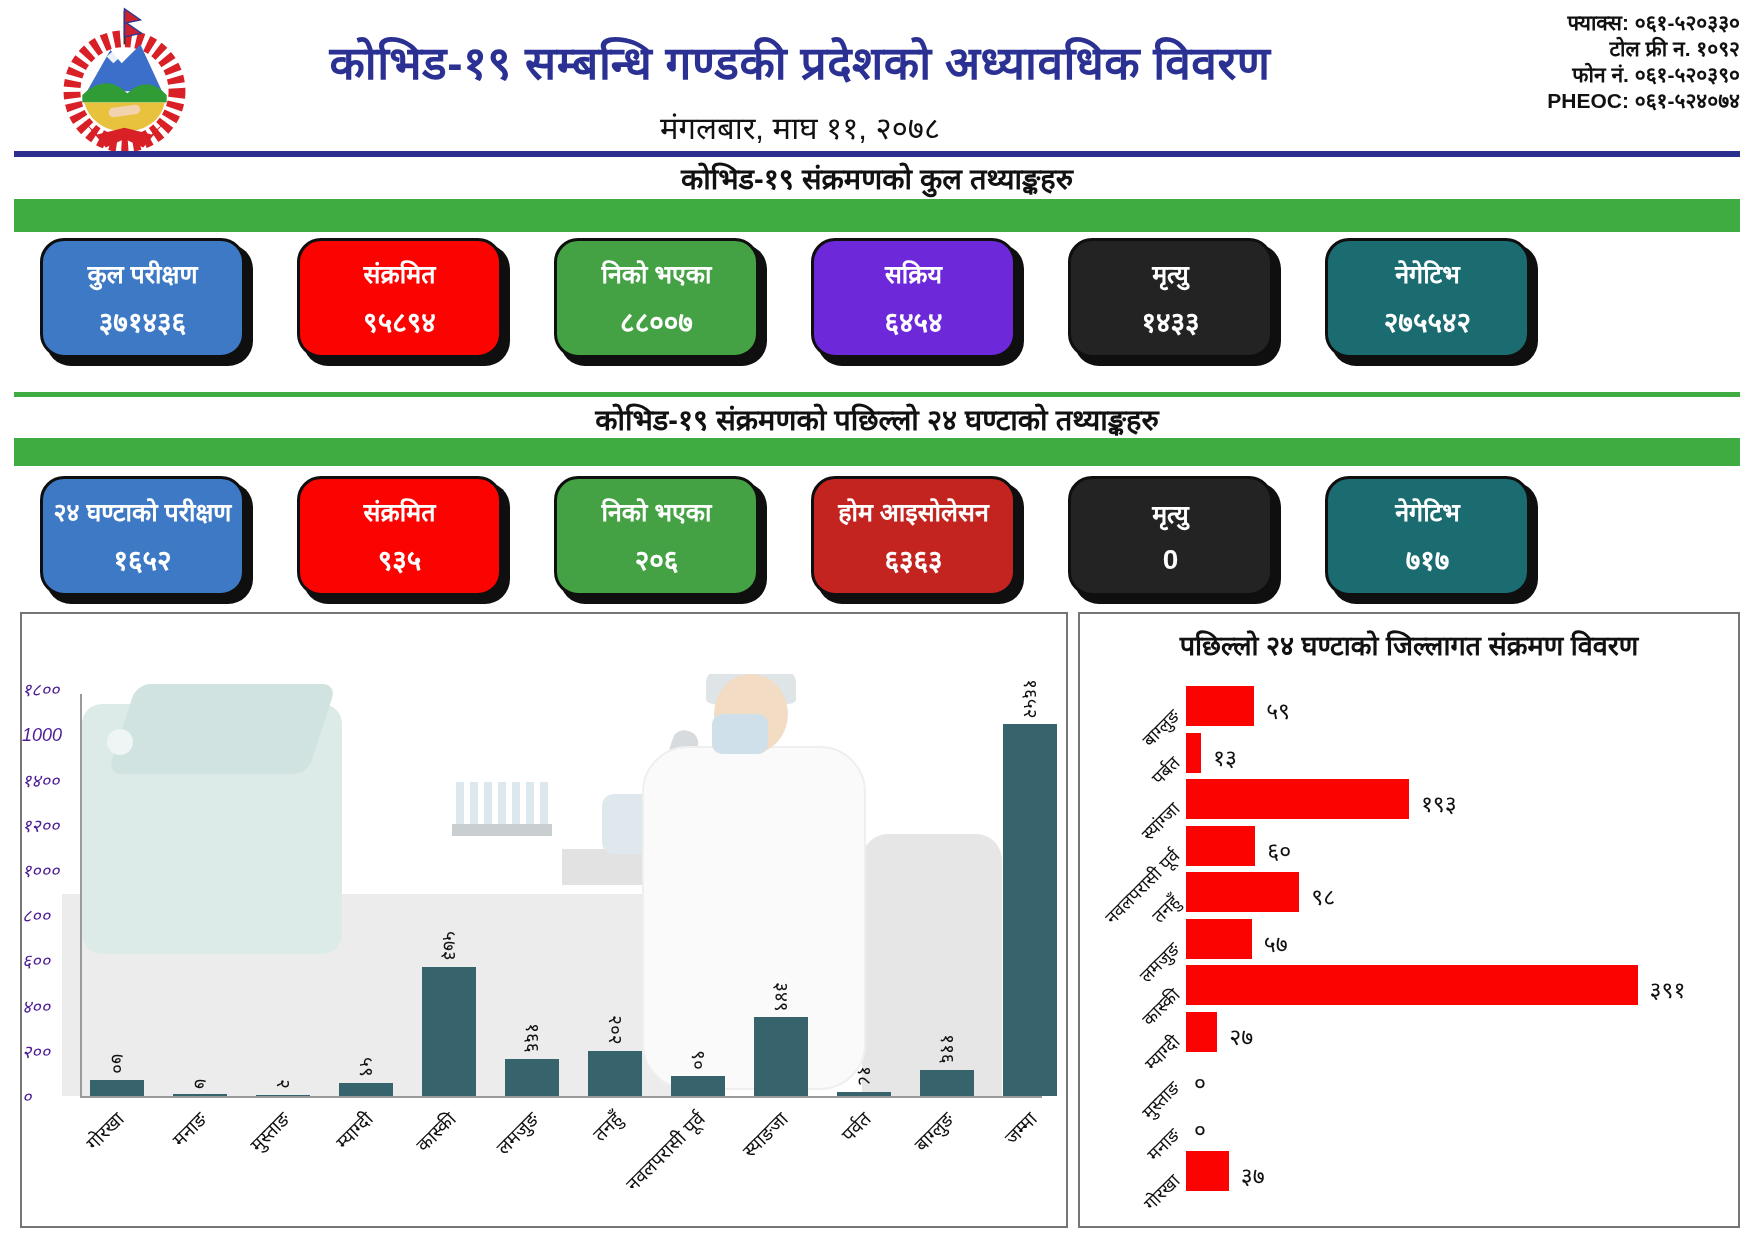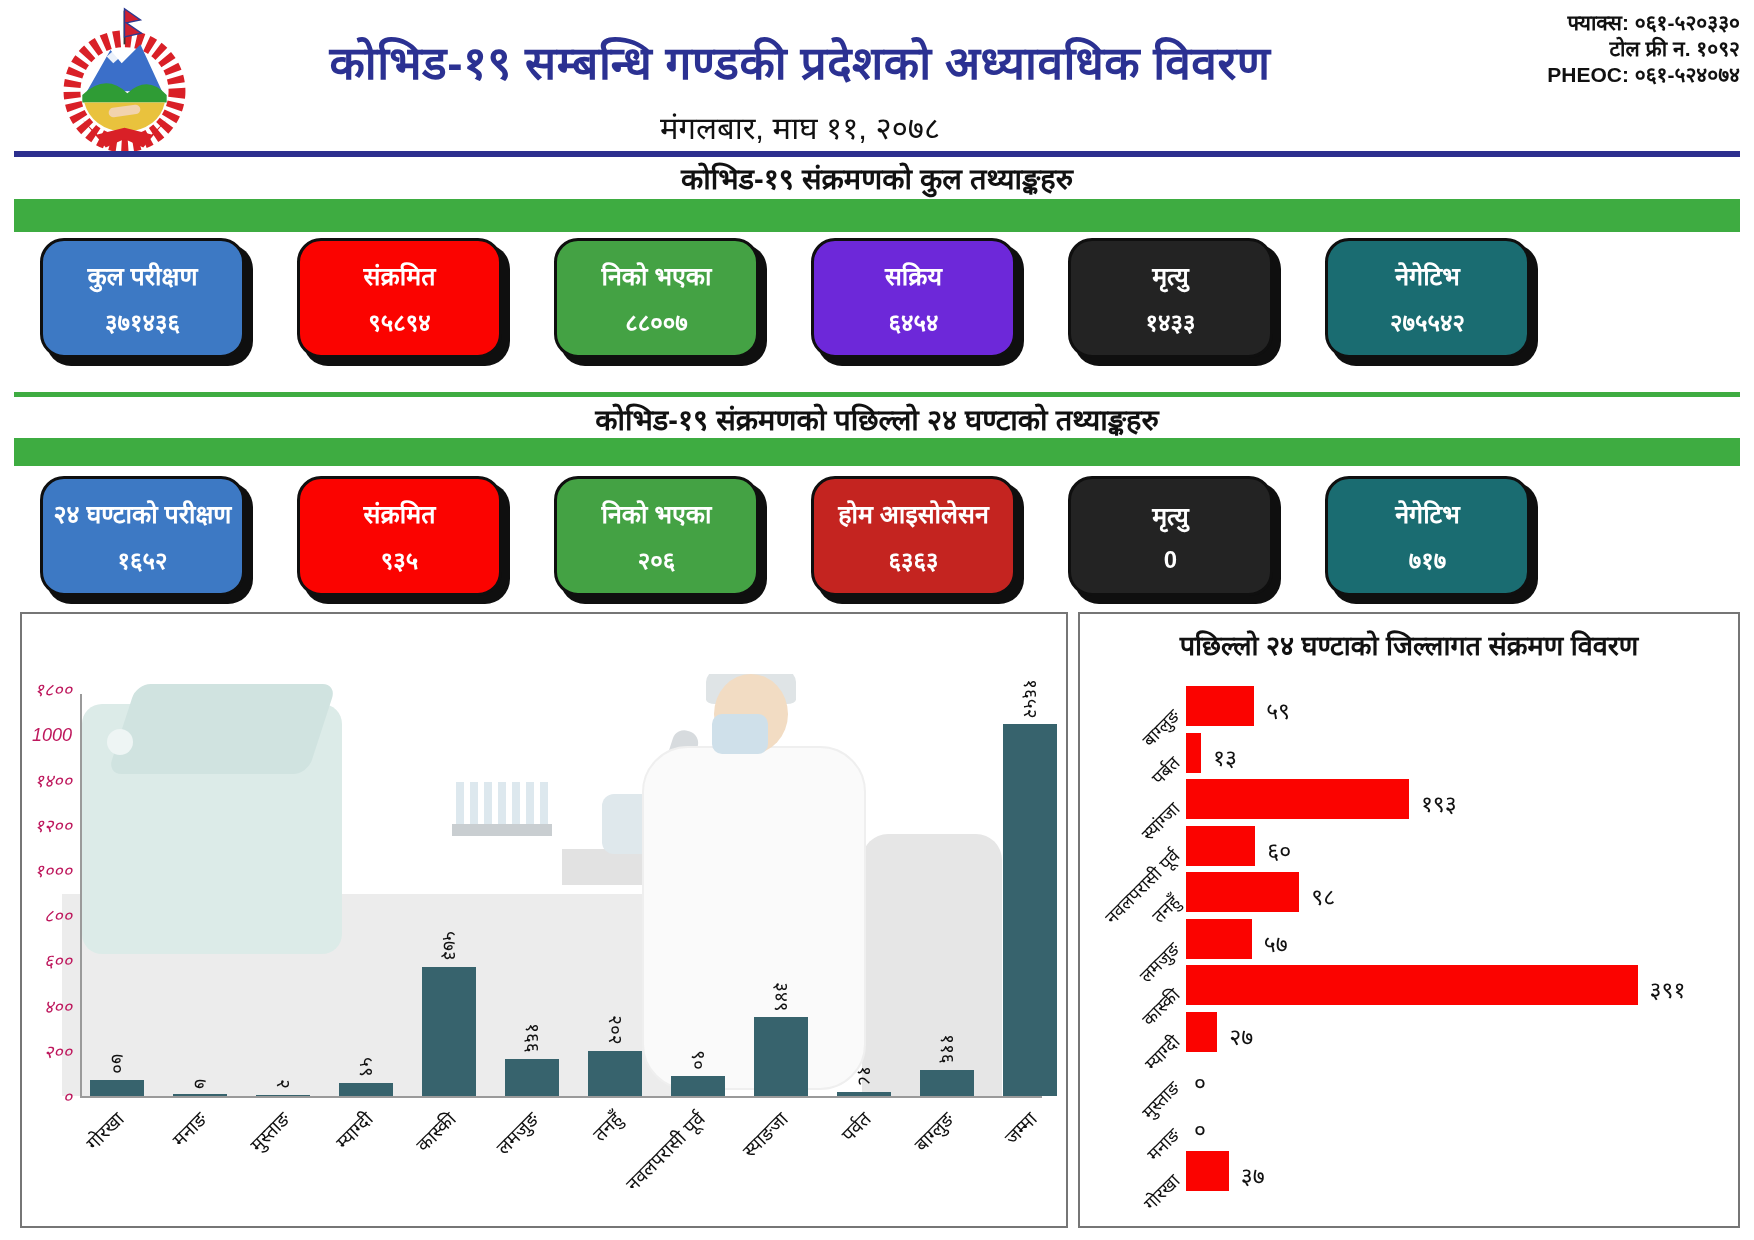--- a/index.html
+++ b/index.html
@@ -20,34 +20,34 @@
                    font-size:29px;font-weight:bold;color:#111;}
   .green-bar{position:absolute;left:14px;right:14px;background:#3eac41;}
   .green-line{position:absolute;left:14px;right:14px;top:392px;height:5px;background:#3eac41;}
 
   
   .cards-row{position:absolute;left:40px;width:1490px;height:132px;display:flex;justify-content:space-between;}
   .card{position:relative;width:205px;height:120px;border-radius:24px;border:3px solid #0f0f0f;
         box-shadow:7px 7px 0 1px #0f0f0f;color:#fff;text-align:center;display:flex;
         flex-direction:column;justify-content:space-evenly;box-sizing:border-box;padding:4px 2px;}
   .card-label{font-size:25px;font-weight:bold;white-space:nowrap;}
-  .card-value{font-size:24px;font-weight:bold;}
+  .card-value{font-size:28px;font-weight:bold;}
 
   
   .panel{position:absolute;top:612px;height:616px;background:#fff;border:2px solid #767676;box-sizing:border-box;}
   .panel.left{left:20px;width:1048px;}
   .panel.right{left:1078px;width:662px;}
   .chart-title{position:absolute;top:12px;left:0;width:100%;text-align:center;
                font-size:27px;font-weight:bold;color:#111;z-index:5;}
   .plot{position:absolute;inset:0;}
 
   
   .axis-line-y{position:absolute;left:58px;top:80px;bottom:128px;width:2px;background:#9a9a9a;z-index:2;}
   .axis-line-x{position:absolute;left:58px;right:24px;bottom:128px;height:2px;background:#9a9a9a;z-index:2;}
-  .ytick{position:absolute;left:0;width:50px;text-align:right;font-size:18px;font-style:italic;color:#be185d;z-index:4;}
+  .ytick{position:absolute;left:0;width:50px;font-size:18px;font-style:italic;color:#4c1d95;z-index:4;}
   .vbar{position:absolute;background:#37636d;z-index:3;}
   .vbar-label{position:absolute;writing-mode:vertical-rl;text-orientation:sideways;
               font-size:19px;color:#111;z-index:4;white-space:nowrap;}
   .xlabel{position:absolute;width:170px;text-align:right;font-size:19px;color:#111;white-space:nowrap;
           transform:rotate(-45deg);transform-origin:100% 0%;z-index:4;}
 
   
   .illustration{position:absolute;left:40px;top:60px;right:8px;bottom:130px;z-index:1;overflow:hidden;}
   .il{position:absolute;}
   .machine{left:20px;top:30px;width:260px;height:250px;background:#dcebe8;border-radius:20px;}
@@ -90,20 +90,21 @@
       <rect x="58" y="108" width="34" height="10" rx="5" fill="#f2d3ae" transform="rotate(-8 75 113)"></rect>
       <path d="M30 122 L55 152 L75 143 L95 152 L120 122 L104 138 L75 131 L46 138 Z" fill="#d92027"></path>
     </svg>
     <div class="title-wrap">
       <div class="page-title">कोभिड-१९ सम्बन्धि गण्डकी प्रदेशको अध्यावधिक विवरण</div>
       <div class="page-date">मंगलबार, माघ ११, २०७८</div>
     </div>
     <div class="contacts">
       <div>फ्याक्स: ०६१-५२०३३०</div>
       <div>टोल फ्री न. १०९२</div>
+      <div>फोन नं. ०६१-५२०३९०</div>
       <div>PHEOC: ०६१-५२४०७४</div>
     </div>
   </div>
 
   <div class="navy-line"></div>
 
   <div class="section-heading" style="top:158px;">कोभिड-१९ संक्रमणको कुल तथ्याङ्कहरु</div>
   <div class="green-bar" style="top:199px;height:33px;"></div>
   <div class="cards-row" id="cards-row-0" style="top:238px;">
       <div class="card" style="background: rgb(61, 121, 196);">

